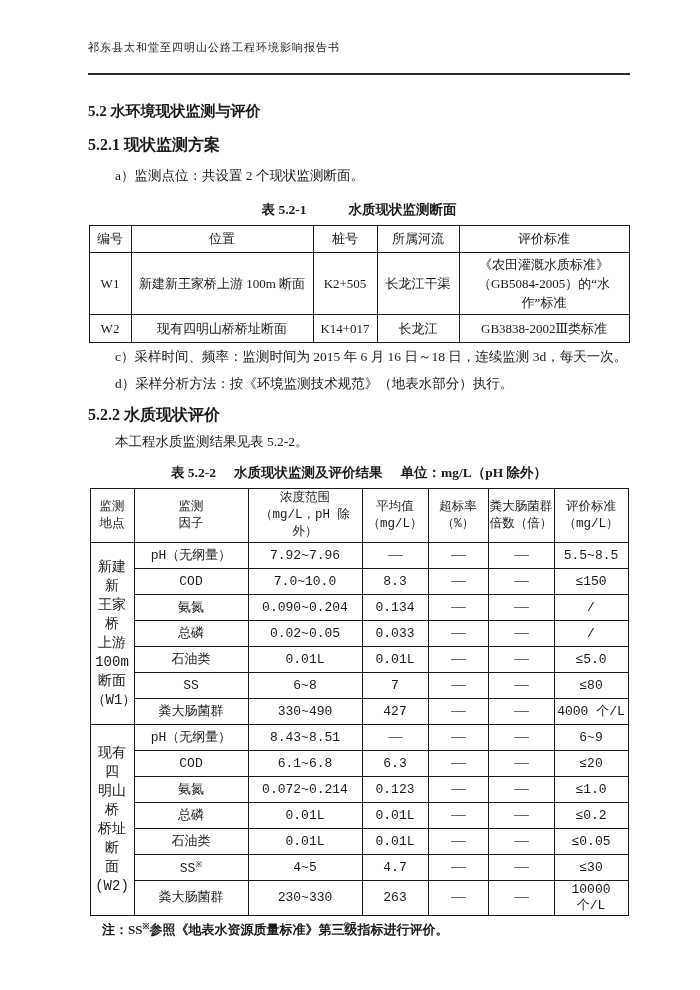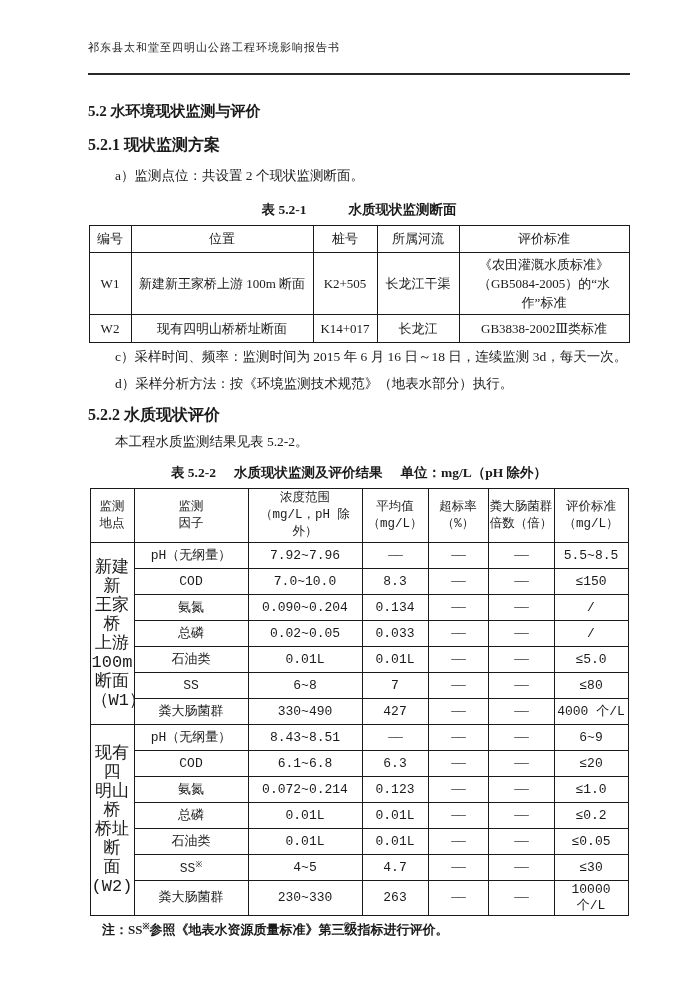--- a/index.html
+++ b/index.html
@@ -28,21 +28,21 @@
         font-weight:normal;padding:1px 2px;overflow:hidden;}
   
   .t1{width:540px;font-size:13px;}
   .t1 th{height:24px;}
   .t1 .row-tall td{line-height:19px;padding:2px 3px;}
   .t1 .row-short td{height:25px;}
   
   .t2{width:538px;font-size:13px;font-family:Liberation Mono, monospace;}
   .t2 th{font-size:12.5px;line-height:17px;height:38px;padding:1px 0;}
   .t2 td{height:23px;line-height:16px;}
-  .t2 .site-cell{font-size:17px;line-height:19px;padding:0 1px;}
+  .t2 .site-cell{font-size:14px;line-height:19px;padding:0 1px;}
   .dash{color:#555;letter-spacing:-1px;}
   .note{font-size:13px;font-weight:bold;margin-top:4px;padding-left:14px;}
   .footer{position:absolute;left:0;right:0;bottom:56px;text-align:center;font-size:12.5px;color:#333;}
 </style>
 </head>
 <body>
 
 <div class="page">
 
   <div class="doc-header">

